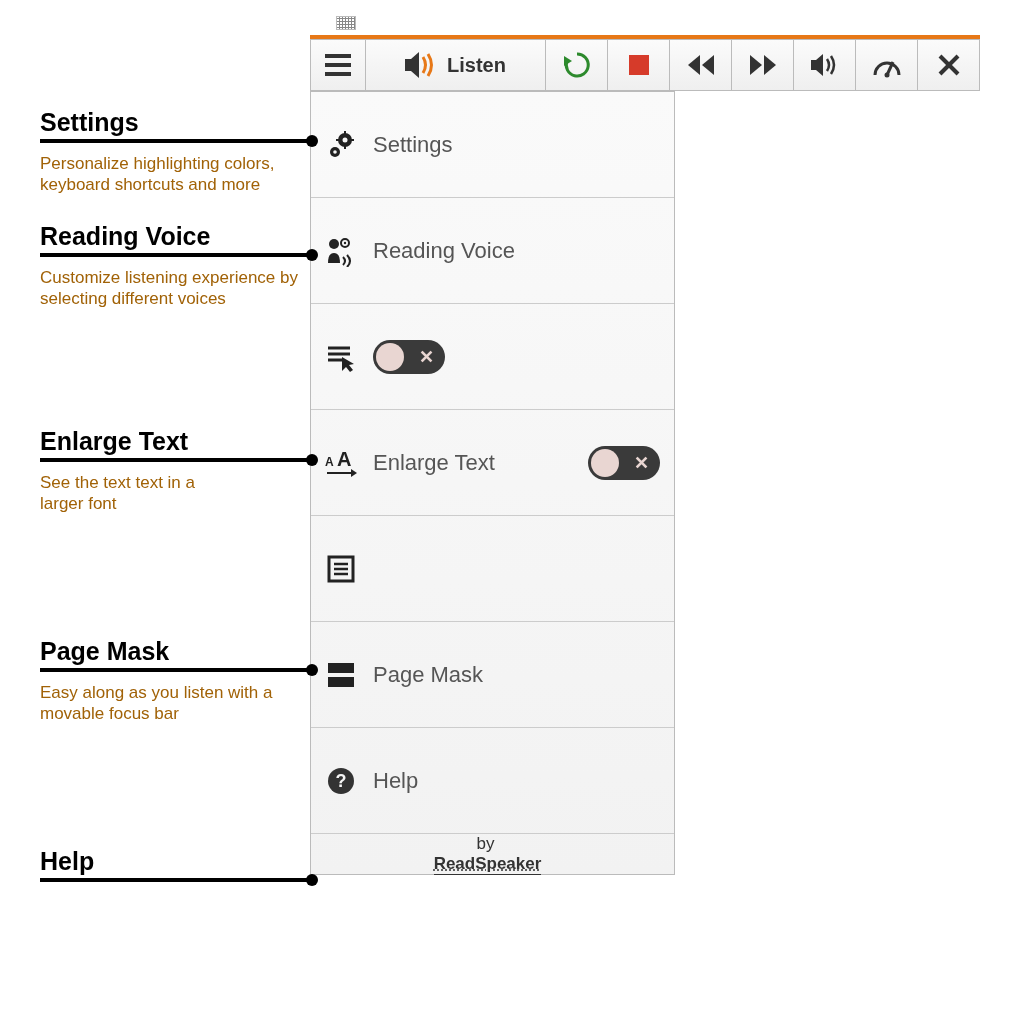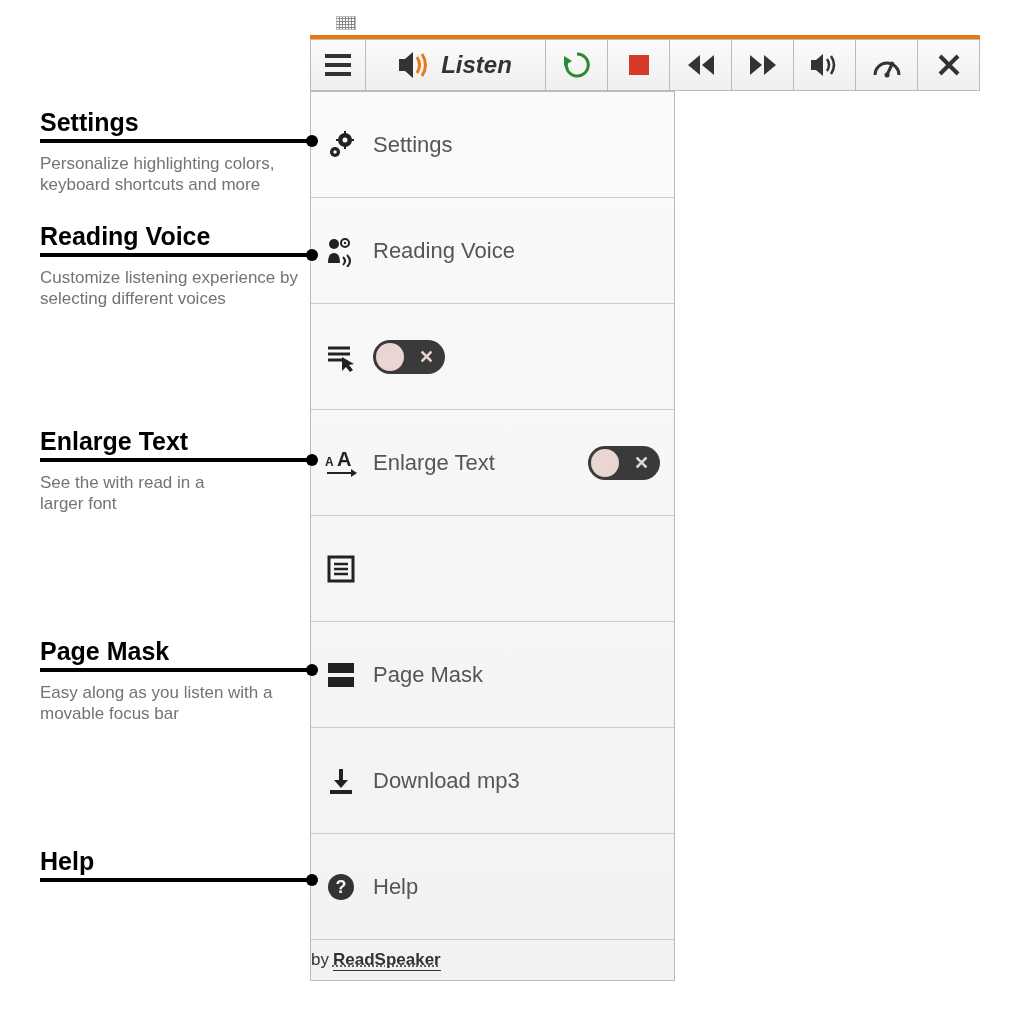--- a/index.html
+++ b/index.html
@@ -43,21 +43,21 @@
     .toolbar-btn {
       border-right: 1px solid #bbb;
       display: flex;
       align-items: center;
       justify-content: center;
       color: #333;
       font-size: 24px;
       flex: 0 0 auto;
     }
     .toolbar-btn.menu { width: 55px; }
-    .toolbar-btn.listen { width: 180px; font-weight: 700; font-size: 24px; gap: 10px; font-style: italic; }
+    .toolbar-btn.listen { width: 180px; font-weight: 700; font-size: 20px; gap: 10px; }
     .toolbar-btn.sq { width: 62px; }
     .toolbar-btn:last-child { border-right: none; }
 
     
     .panel {
       position: absolute;
       top: 91px;
       left: 310px;
       width: 365px;
       border: 1px solid #bbb;
@@ -106,40 +106,41 @@
     }
     .footer {
       height: 40px;
       display: flex;
       align-items: center;
       justify-content: flex-start;
       padding-right: 10px;
       color: #333;
       font-size: 17px;
       border-top: none;
+      flex-direction: column;
     }
     .footer .by { margin-right: 4px; }
     .footer .brand { font-weight: 700; text-decoration: underline dotted; border-bottom: 1px solid #333;}
 
     
     .annot {
       position: absolute;
       left: 40px;
       width: 275px;
     }
     .annot .title {
       font-size: 25px;
       font-weight: 800;
       color: #000;
       margin-bottom: 2px;
     }
     .annot .desc {
       font-size: 17px;
       line-height: 1.25;
-      color: #737373;
+      color: #a16207;
       margin-top: 10px;
     }
     .annot .underline {
       height: 4px;
       background: #000;
       position: relative;
       width: 270px;
     }
     .annot .underline::after {
       content: "";
@@ -302,30 +303,20 @@
   <div class="menu-item">
     <span class="icon-slot">
       <svg width="28" height="26" viewBox="0 0 28 26">
           <rect x="1" y="1" width="26" height="10" fill="#222"></rect>
           <rect x="1" y="15" width="26" height="10" fill="#222"></rect>
         </svg>
     </span>
     <span class="label">Page Mask</span>
   </div>
 
-  <div class="menu-item">
-    <span class="icon-slot">
-      <svg width="26" height="28" viewBox="0 0 26 28">
-          <line x1="13" y1="2" x2="13" y2="16" stroke="#222" stroke-width="4"></line>
-          <polygon points="6,13 20,13 13,21" fill="#222"></polygon>
-          <rect x="2" y="23" width="22" height="4" fill="#222"></rect>
-        </svg>
-    </span>
-    <span class="label">Download mp3</span>
-  </div>
 
   <div class="menu-item">
     <span class="icon-slot">
       <svg width="28" height="28" viewBox="0 0 28 28">
           <circle cx="14" cy="14" r="13" fill="#333"></circle>
           <text x="14" y="20" text-anchor="middle" font-size="18" font-weight="700" fill="#f5f5f5">?</text>
         </svg>
     </span>
     <span class="label">Help</span>
   </div>
@@ -342,21 +333,21 @@
   <div class="desc">Personalize highlighting colors, keyboard shortcuts and more</div>
 </div>
 <div class="annot" style="top:222px">
   <div class="title">Reading Voice</div>
   <div class="underline"></div>
   <div class="desc">Customize listening experience by selecting different voices</div>
 </div>
 <div class="annot" style="top:427px">
   <div class="title">Enlarge Text</div>
   <div class="underline"></div>
-  <div class="desc" style="width:200px">See the with  read in a larger font</div>
+  <div class="desc" style="width:200px">See the text  text in a larger font</div>
 </div>
 <div class="annot" style="top:637px">
   <div class="title">Page Mask</div>
   <div class="underline"></div>
   <div class="desc">Easy along as you listen with a movable focus bar</div>
 </div>
 <div class="annot" style="top:847px">
   <div class="title">Help</div>
   <div class="underline"></div>
 </div>

